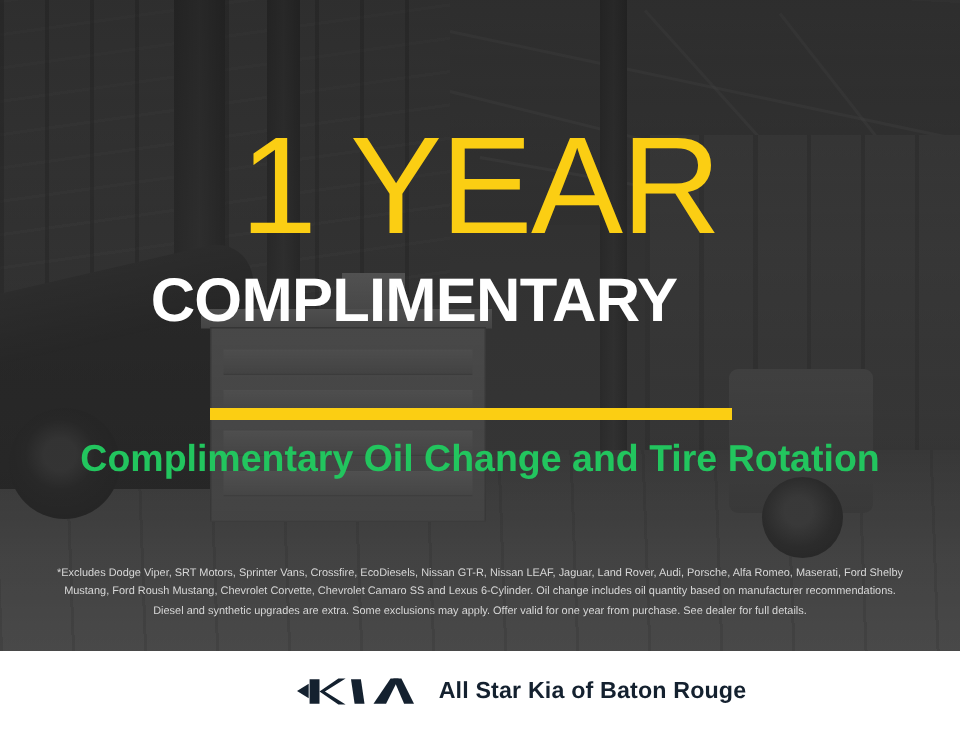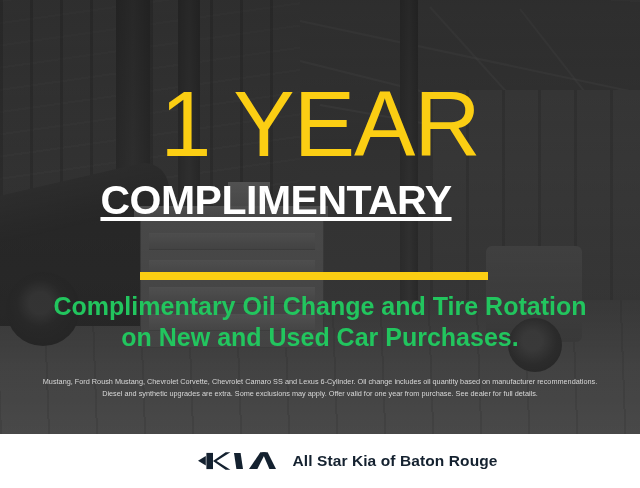--- a/index.html
+++ b/index.html
@@ -210,21 +210,20 @@
     position: absolute;
     left: 0; top: 178px;
     width: 552px;
     text-align: center;
     color: #ffffff;
     font-weight: bold;
     font-size: 41px;
     line-height: 44px;
     letter-spacing: -0.5px;
     white-space: nowrap;
-    text-decoration: underline;
   }
   .subhead .line2 { display: block; }
 
   .rule {
     position: absolute;
     left: 140px; top: 272px;
     width: 348px; height: 8px;
     background: #FBCE13;
   }
 
@@ -325,24 +324,24 @@
     <div class="headline">1 YEAR</div>
 
     <div class="subhead">
       <span>COMPLIMENTARY</span>
     </div>
 
     <div class="rule"></div>
 
     <div class="tagline">
       <span>Complimentary Oil Change and Tire Rotation</span>
-      <span class="line2">on New and Used Car Purchases.</span>
     </div>
 
     <div class="disclaimer">
+      <span>*Excludes Dodge Viper, SRT Motors, Sprinter Vans, Crossfire, EcoDiesels, Nissan GT-R, Nissan LEAF, Jaguar, Land Rover, Audi, Porsche, Alfa Romeo, Maserati, Ford Shelby</span>
       <span>Mustang, Ford Roush Mustang, Chevrolet Corvette, Chevrolet Camaro SS and Lexus 6-Cylinder. Oil change includes oil quantity based on manufacturer recommendations.</span>
       <span>Diesel and synthetic upgrades are extra. Some exclusions may apply. Offer valid for one year from purchase. See dealer for full details.</span>
     </div>
 
   </div>
 
   <div class="footer">
     <svg class="kia-mark" viewBox="0 0 260 62" aria-hidden="true">
       <g fill="#14212f">
 

